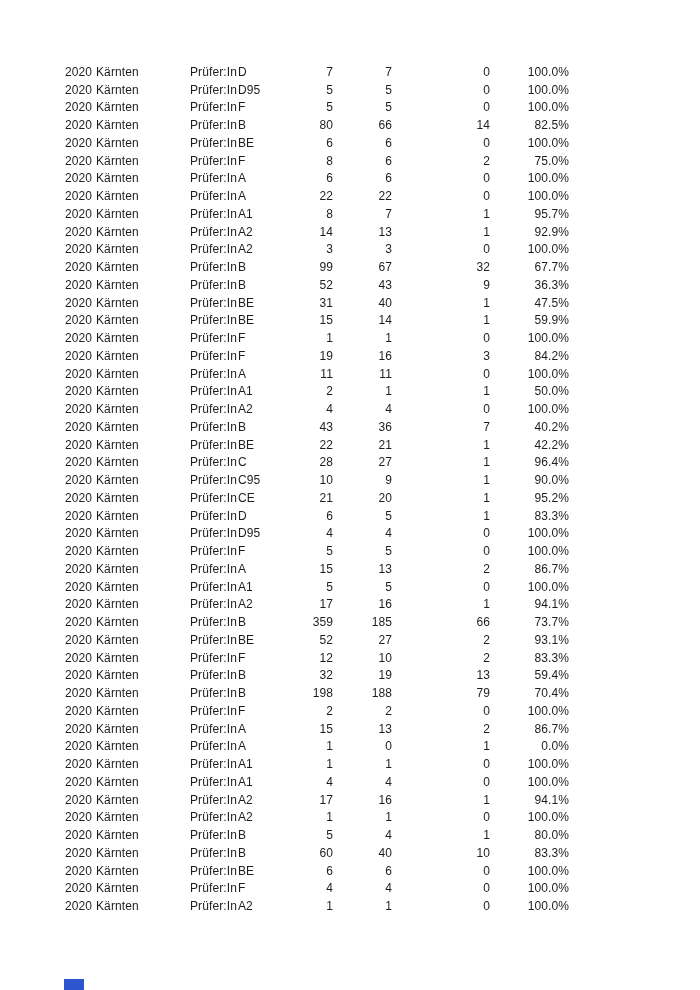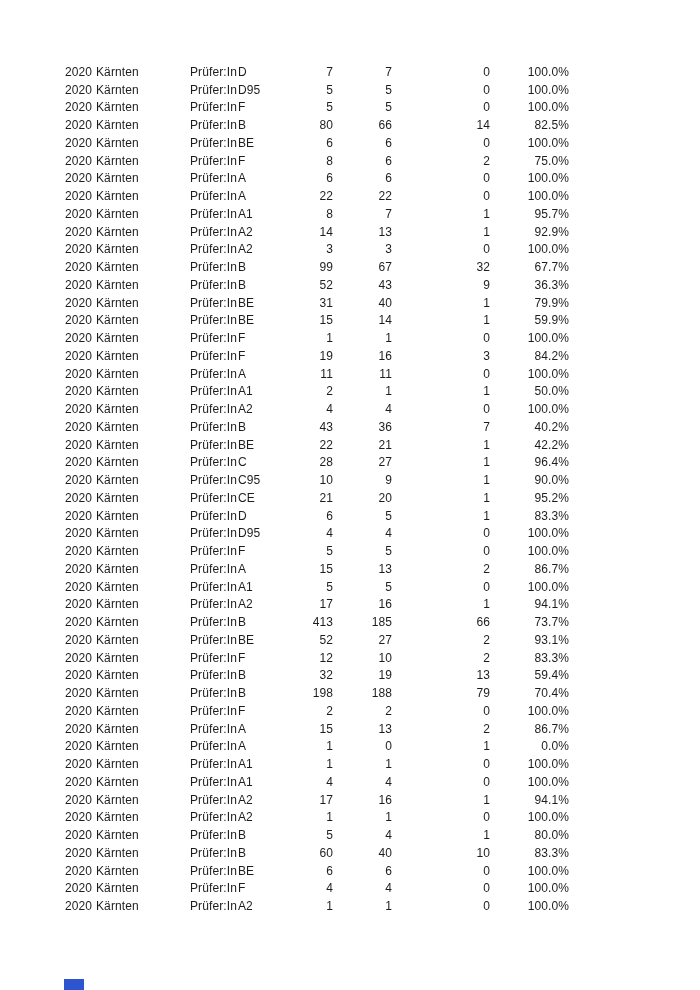--- a/index.html
+++ b/index.html
@@ -185,21 +185,21 @@
       <span class="cell c-num c-pct">36.3%</span>
     </div>
     <div class="row">
       <span class="cell c-year">2020</span>
       <span class="cell c-state">Kärnten</span>
       <span class="cell c-role">Prüfer:In</span>
       <span class="cell c-class">BE</span>
       <span class="cell c-num c-n1">31</span>
       <span class="cell c-num c-n2">40</span>
       <span class="cell c-num c-n3">1</span>
-      <span class="cell c-num c-pct">79.9%</span>
+      <span class="cell c-num c-pct">47.5%</span>
     </div>
     <div class="row">
       <span class="cell c-year">2020</span>
       <span class="cell c-state">Kärnten</span>
       <span class="cell c-role">Prüfer:In</span>
       <span class="cell c-class">BE</span>
       <span class="cell c-num c-n1">15</span>
       <span class="cell c-num c-n2">14</span>
       <span class="cell c-num c-n3">1</span>
       <span class="cell c-num c-pct">59.9%</span>
@@ -362,21 +362,21 @@
       <span class="cell c-num c-n1">17</span>
       <span class="cell c-num c-n2">16</span>
       <span class="cell c-num c-n3">1</span>
       <span class="cell c-num c-pct">94.1%</span>
     </div>
     <div class="row">
       <span class="cell c-year">2020</span>
       <span class="cell c-state">Kärnten</span>
       <span class="cell c-role">Prüfer:In</span>
       <span class="cell c-class">B</span>
-      <span class="cell c-num c-n1">413</span>
+      <span class="cell c-num c-n1">359</span>
       <span class="cell c-num c-n2">185</span>
       <span class="cell c-num c-n3">66</span>
       <span class="cell c-num c-pct">73.7%</span>
     </div>
     <div class="row">
       <span class="cell c-year">2020</span>
       <span class="cell c-state">Kärnten</span>
       <span class="cell c-role">Prüfer:In</span>
       <span class="cell c-class">BE</span>
       <span class="cell c-num c-n1">52</span>

